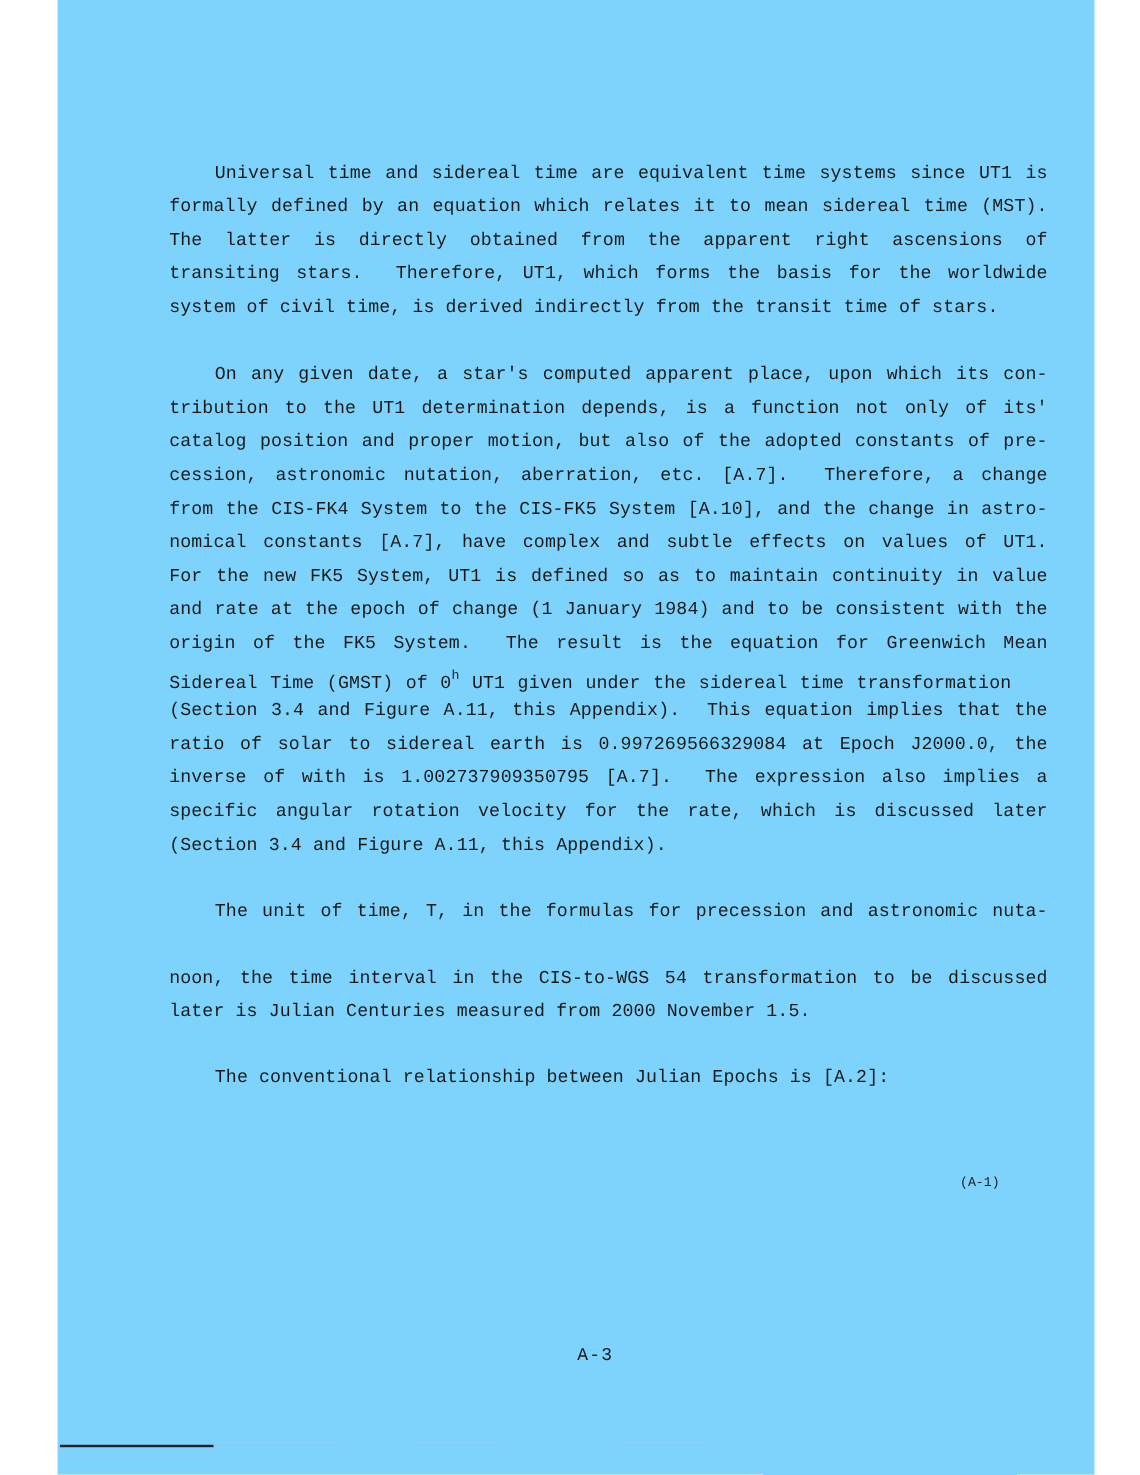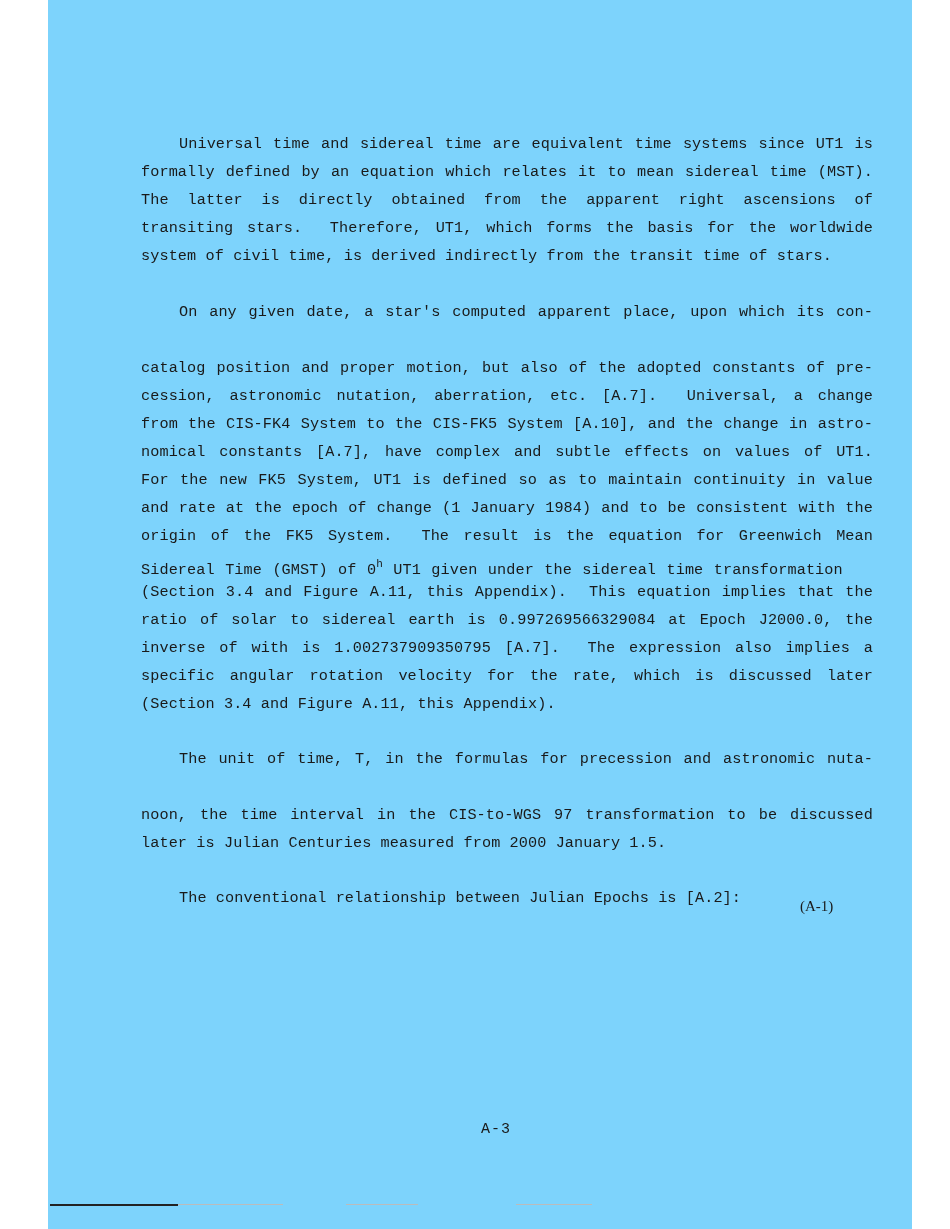--- a/index.html
+++ b/index.html
@@ -9,54 +9,55 @@
       position: absolute; left: 93px; width: 732px;
       font-family: "Liberation Mono", "DejaVu Sans Mono", monospace;
       font-size: 15.2px; color: #1a1a1a; white-space: pre;
       text-align: justify; text-align-last: justify; line-height: 18px;
       letter-spacing: 0.1px;
     }
     .line.last { text-align-last: left; }
     .line.indent { left: 131px; width: 694px; }
     sup.h { font-size: 11px; vertical-align: 7px; }
     .eq { position: absolute; left: 178px; top: 944px; font-family: "Liberation Mono", "DejaVu Sans Mono", monospace; font-size: 15.2px; color: #1a1a1a; white-space: pre; }
-    .eqno { position: absolute; left: 752px; top: 898px; font-family: Liberation Serif, serif; font-size: 15px; color: #1a1a1a; }
+    .eqno { position: absolute; left: 752px; top: 980px; font-family: Liberation Mono, monospace; font-size: 11px; color: #1a1a1a; }
     .pageno { position: absolute; left: 433px; top: 1121px; font-family: "Liberation Mono", "DejaVu Sans Mono", monospace; font-size: 15px; color: #1a1a1a; letter-spacing: 1px; }
     .rule { position: absolute; top: 1204px; height: 1px; background: #222; }
     .rule.faint { background: #bbb; }
   </style>
 </head>
 <body>
 
 <div class="page">
 
   <div class="line indent" style="top:135px">Universal time and sidereal time are equivalent time systems since UT1 is</div>
   <div class="line" style="top:191px">The latter is directly obtained from the apparent right ascensions of</div>
   <div class="line" style="top:163px">formally defined by an equation which relates it to mean sidereal time (MST).</div>
   <div class="line" style="top:219px">transiting stars.  Therefore, UT1, which forms the basis for the worldwide</div>
   <div class="line last" style="top:247px">system of civil time, is derived indirectly from the transit time of stars.</div>
 
   <div class="line indent" style="top:303px">On any given date, a star's computed apparent place, upon which its con-</div>
+  <div class="line" style="top:331px">tribution to the UT1 determination depends, is a function not only of its'</div>
   <div class="line" style="top:359px">catalog position and proper motion, but also of the adopted constants of pre-</div>
-  <div class="line" style="top:387px">cession, astronomic nutation, aberration, etc. [A.7].  Universal, a change</div>
+  <div class="line" style="top:387px">cession, astronomic nutation, aberration, etc. [A.7].  Therefore, a change</div>
   <div class="line" style="top:415px">from the CIS-FK4 System to the CIS-FK5 System [A.10], and the change in astro-</div>
   <div class="line" style="top:443px">nomical constants [A.7], have complex and subtle effects on values of UT1.</div>
   <div class="line" style="top:471px">For the new FK5 System, UT1 is defined so as to maintain continuity in value</div>
   <div class="line" style="top:499px">and rate at the epoch of change (1 January 1984) and to be consistent with the</div>
   <div class="line" style="top:527px">origin of the FK5 System.  The result is the equation for Greenwich Mean</div>
   <div class="line last" style="top:555px; text-align:center; word-spacing:1.2px"><span>Sidereal Time (GMST) of 0</span><sup class="h">h</sup><span> UT1 given under the sidereal time transformation</span></div>
   <div class="line" style="top:583px">(Section 3.4 and Figure A.11, this Appendix).  This equation implies that the</div>
   <div class="line" style="top:611px">ratio of solar to sidereal earth is 0.997269566329084 at Epoch J2000.0, the</div>
   <div class="line" style="top:639px">inverse of with is 1.002737909350795 [A.7].  The expression also implies a</div>
   <div class="line" style="top:667px">specific angular rotation velocity for the rate, which is discussed later</div>
   <div class="line last" style="top:695px">(Section 3.4 and Figure A.11, this Appendix).</div>
 
   <div class="line indent" style="top:750px">The unit of time, T, in the formulas for precession and astronomic nuta-</div>
-  <div class="line" style="top:806px">noon, the time interval in the CIS-to-WGS 97 transformation to be discussed</div>
-  <div class="line last" style="top:834px">later is Julian Centuries measured from 2000 January 1.5.</div>
+  <div class="line" style="top:806px">noon, the time interval in the CIS-to-WGS 54 transformation to be discussed</div>
+  <div class="line last" style="top:834px">later is Julian Centuries measured from 2000 November 1.5.</div>
 
   <div class="line indent last" style="top:889px">The conventional relationship between Julian Epochs is [A.2]:</div>
 
   <div class="eqno">(A-1)</div>
 
   <div class="pageno">A-3</div>
 
   <div class="rule" style="left:2px; width:128px; height:2px;"></div>
   <div class="rule faint" style="left:130px; width:105px;"></div>
   <div class="rule faint" style="left:298px; width:72px;"></div>

